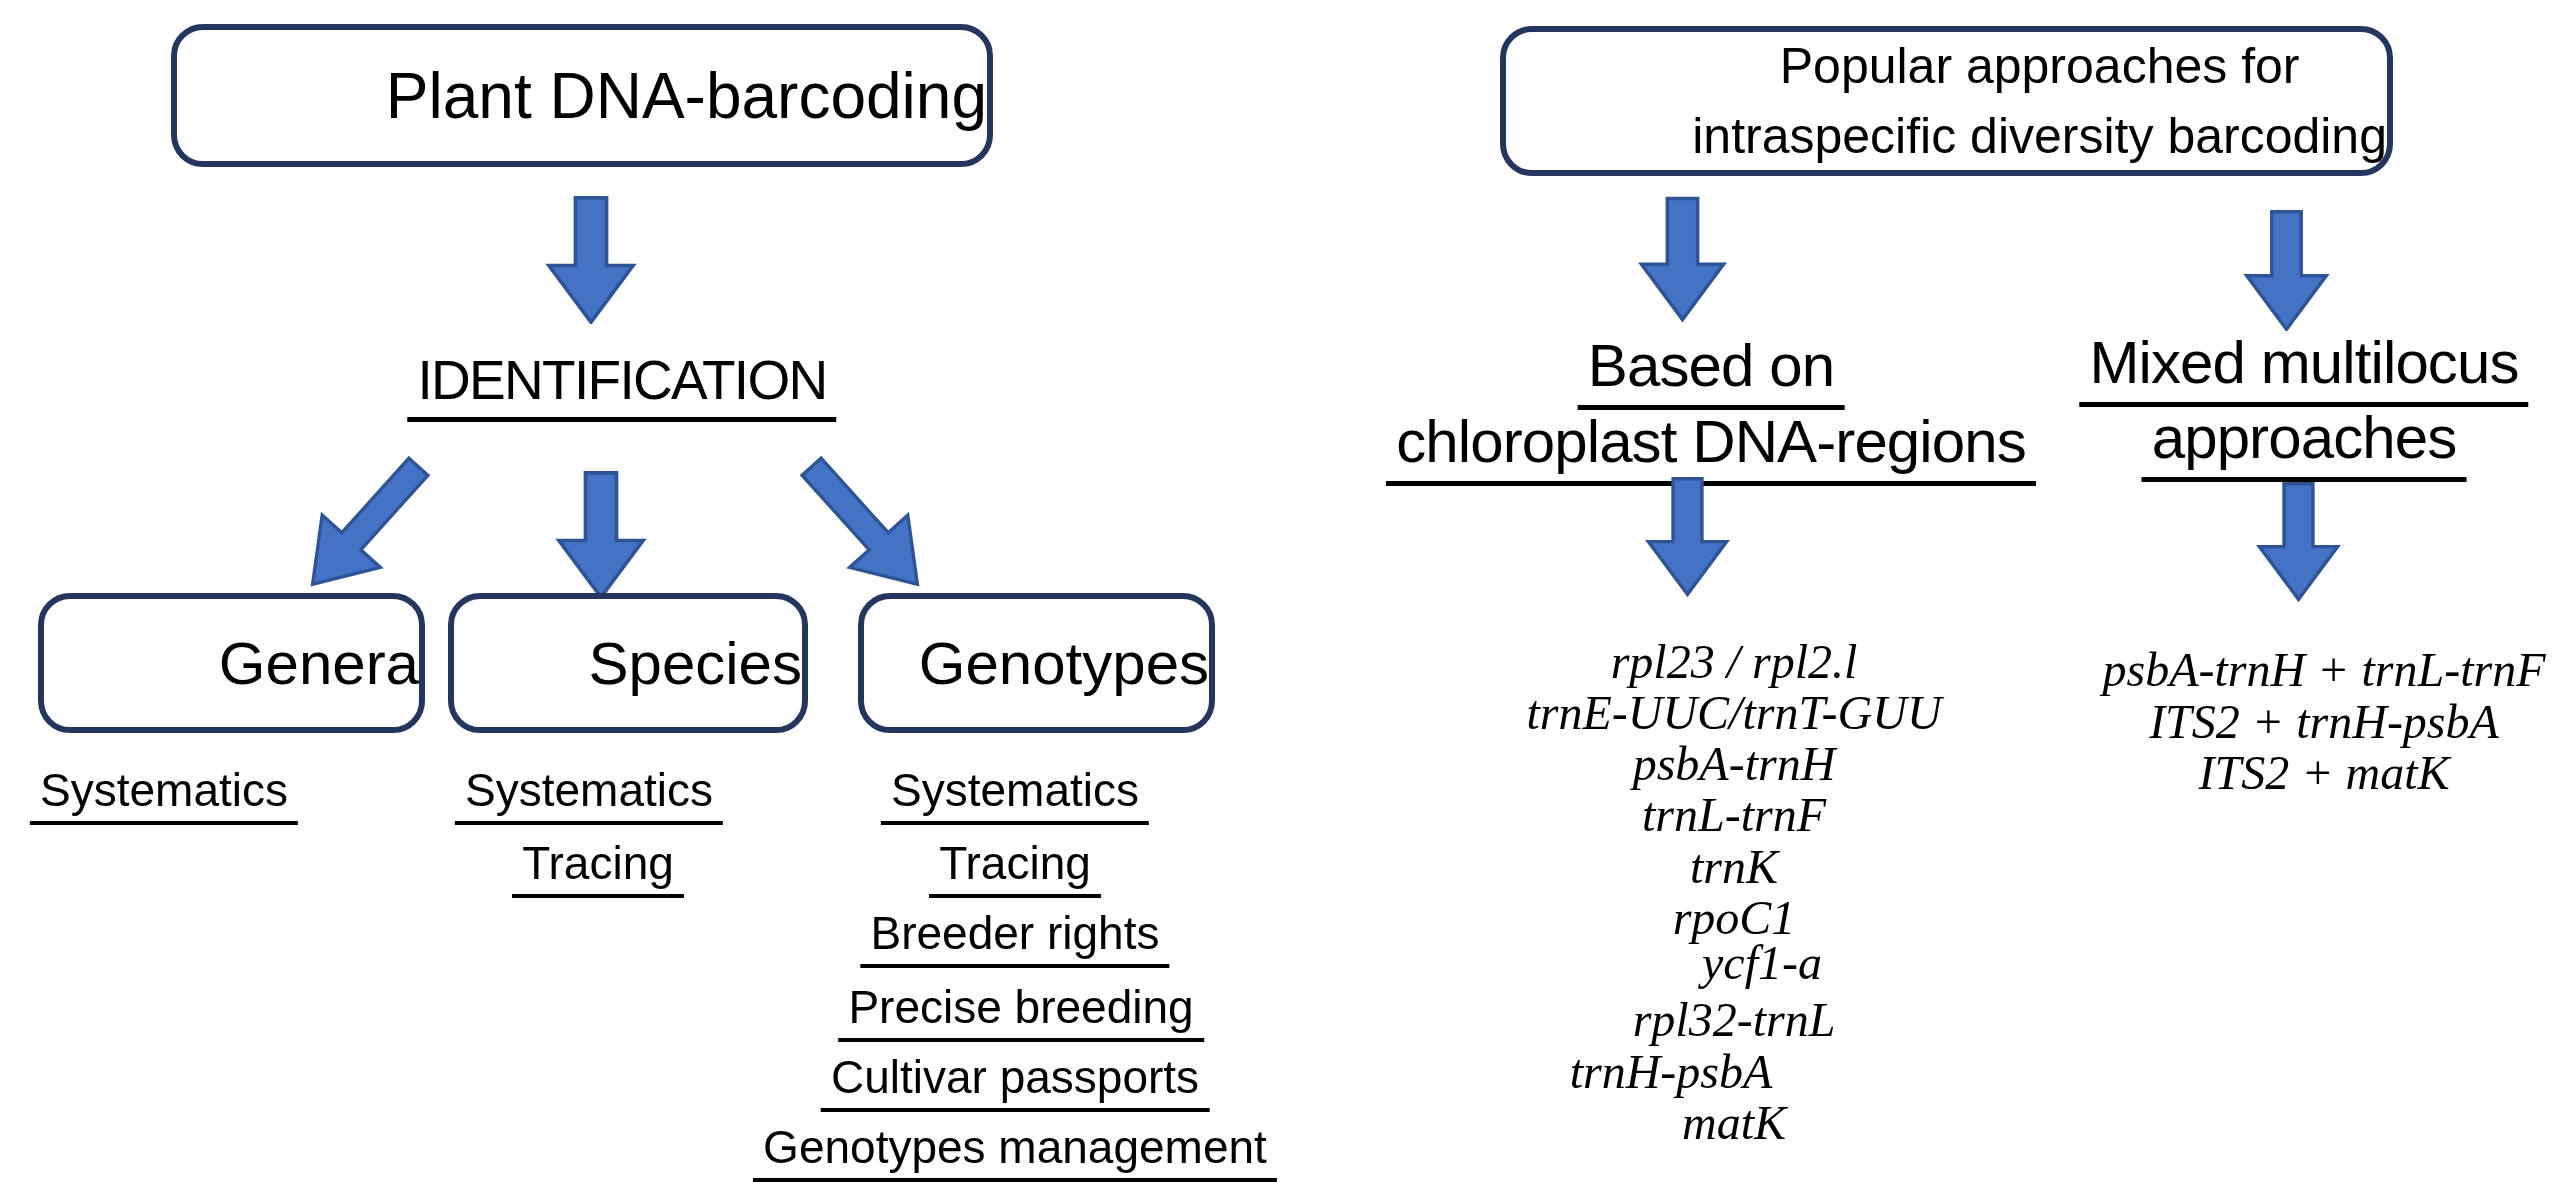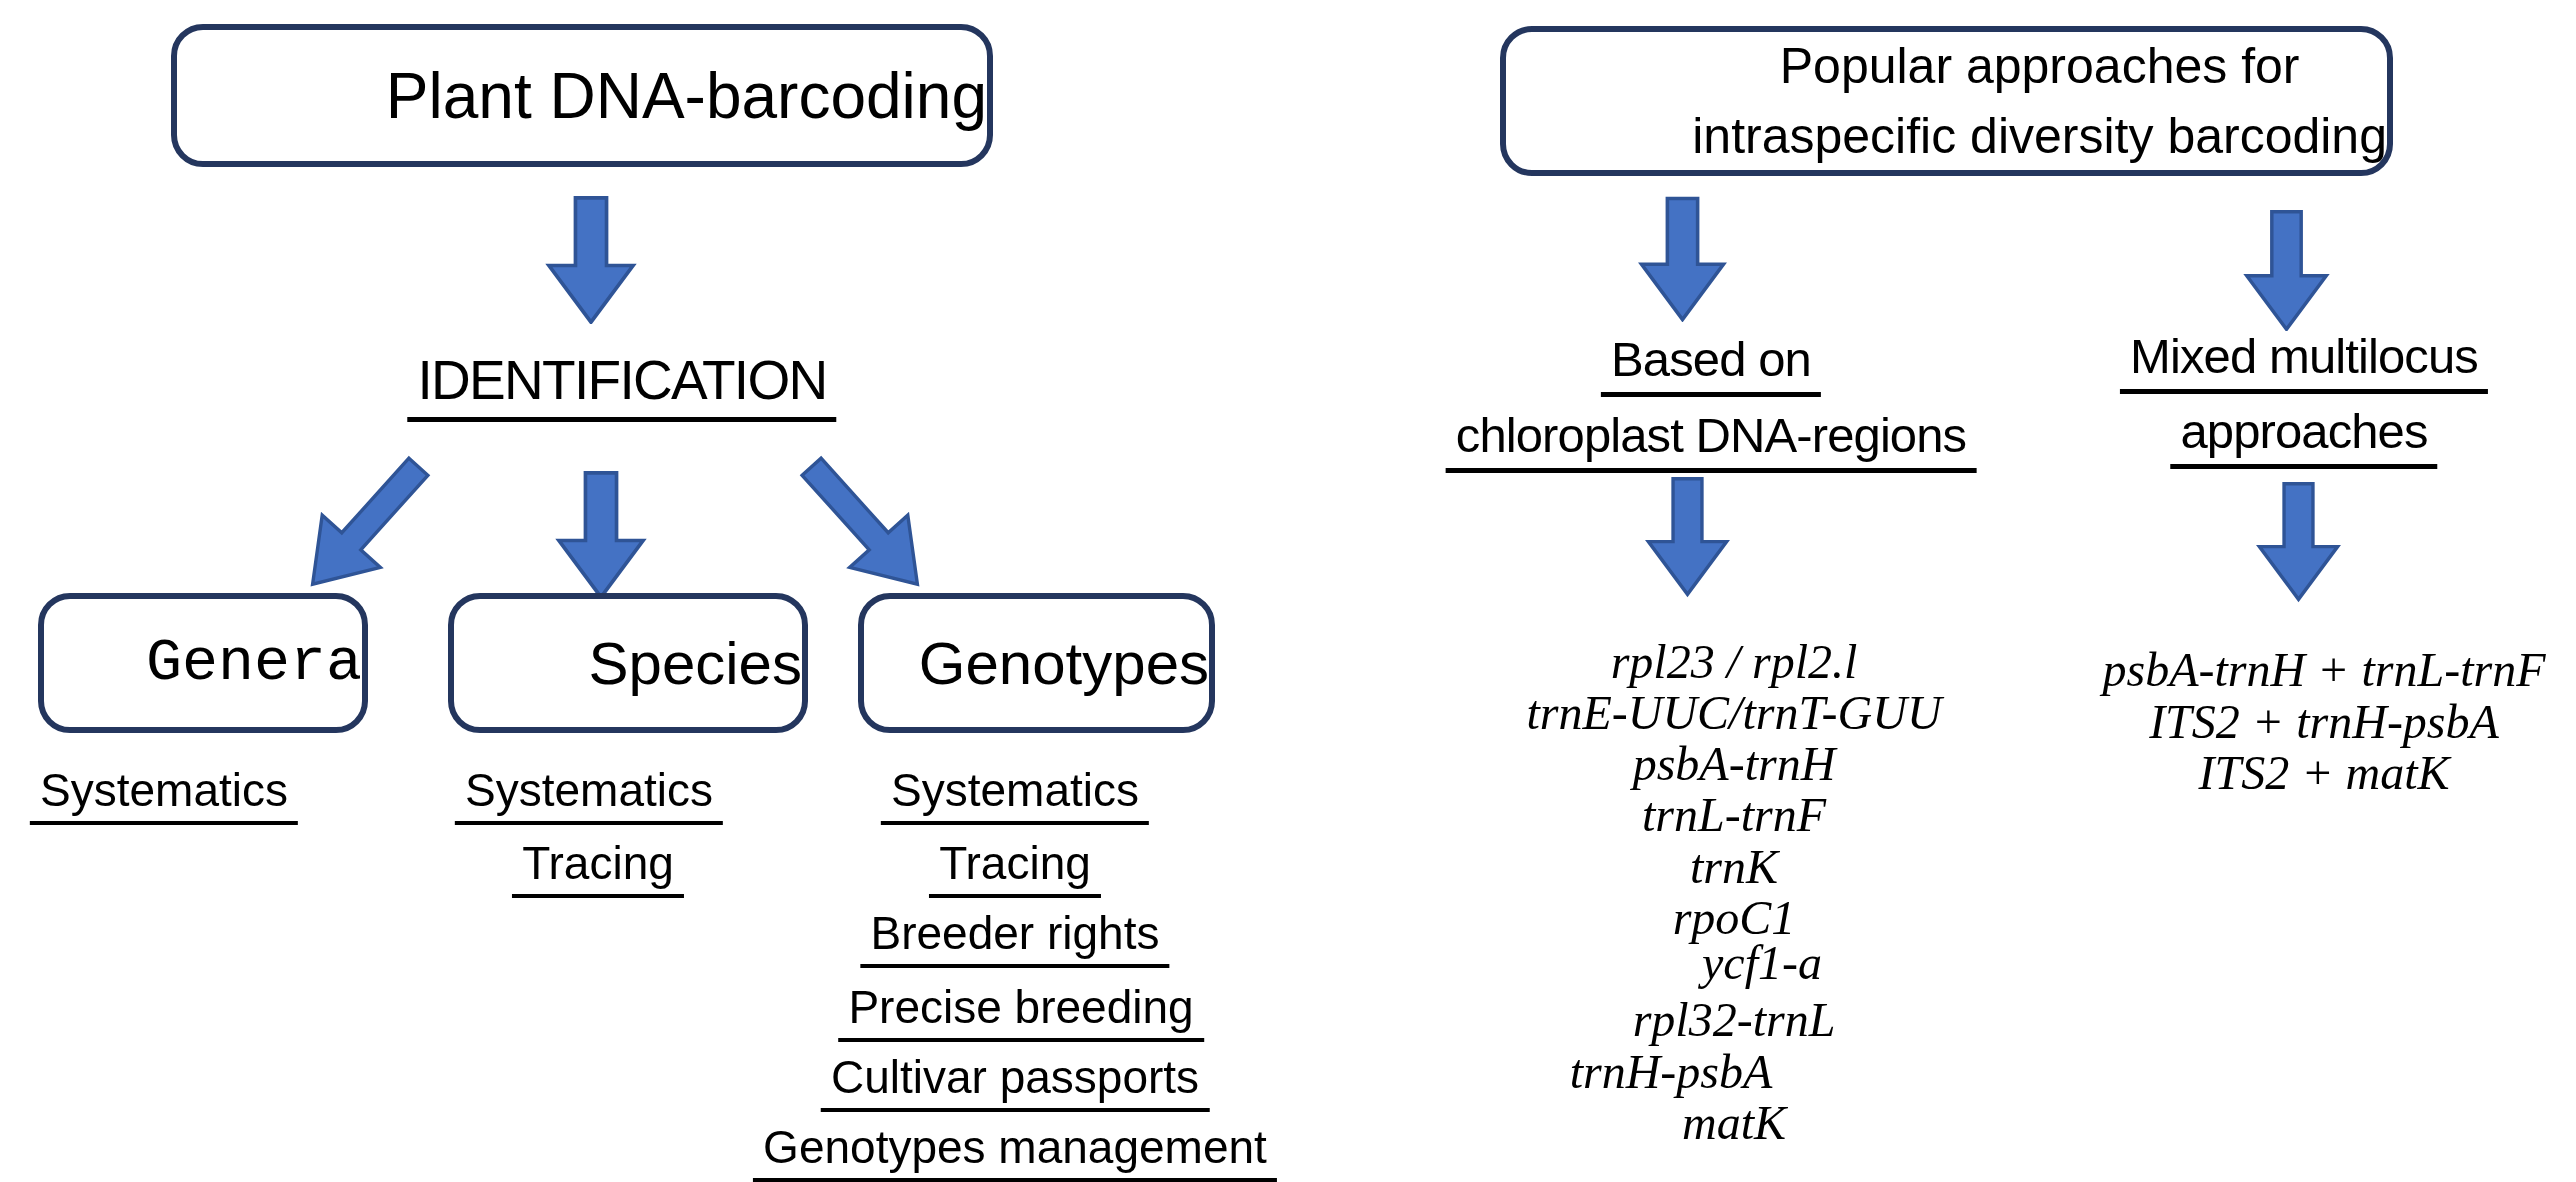--- a/index.html
+++ b/index.html
@@ -11,21 +11,21 @@
     position:absolute;box-sizing:border-box;background:#fff;
     border:6px solid var(--box-border,#24365E);border-radius:32px;
     display:flex;align-items:center;justify-content:flex-end;text-align:center;
   }
   .box-label{font-size:60px;line-height:1.25;}
   .root-label{font-size:64px;}
   .root2-label{font-size:50px;line-height:1.4;}
   .ctr{position:absolute;transform:translateX(-50%);white-space:nowrap;text-align:center;}
   .u{display:inline-block;border-bottom:5.1px solid var(--text,#000);padding:0 10.2px 5.1px 10.2px;}
   .ident{font-size:55px;letter-spacing:-1.7px;}
-  .heading{font-size:49px;letter-spacing:-0.9px;}
+  .heading{font-size:60px;letter-spacing:-0.9px;}
   .sub{font-size:46px;}
   .sub .u{border-bottom-width:4.3px;padding-bottom:4.3px;}
   .gene{font-family:"Liberation Serif",serif;font-style:italic;font-size:48px;}
   .arrow{position:absolute;}
   .arrow polygon{fill:var(--arrow-fill,#4472C4);stroke:var(--arrow-stroke,#2F5496);stroke-width:4;stroke-linejoin:miter;}
 </style>
 </head>
 <body>
 
 <div class="canvas">
@@ -47,21 +47,21 @@
   </svg>
 
   <svg class="arrow" style="left:553px;top:471px;" width="96" height="128" viewBox="0 0 100 140">
     <polygon points="33,2 67,2 67,76 96,76 50,138 4,76 33,76"></polygon>
   </svg>
 
   <svg class="arrow" style="left:822px;top:440px;transform:rotate(-42deg);" width="85" height="171" viewBox="0 0 100 190">
     <polygon points="35,2 65,2 65,120 96,120 50,188 4,120 35,120"></polygon>
   </svg>
 
-  <div class="box" style="left:38px;top:593px;width:330px;height:140px;font-family:Liberation Mono, monospace;">
+  <div class="box" style="left:38px;top:593px;width:387px;height:140px;">
     <span class="box-label">Genera</span>
   </div>
 
   <div class="box" style="left:448px;top:593px;width:360px;height:140px;">
     <span class="box-label">Species</span>
   </div>
 
   <div class="box" style="left:858px;top:593px;width:357px;height:140px;">
     <span class="box-label">Genotypes</span>
   </div>

